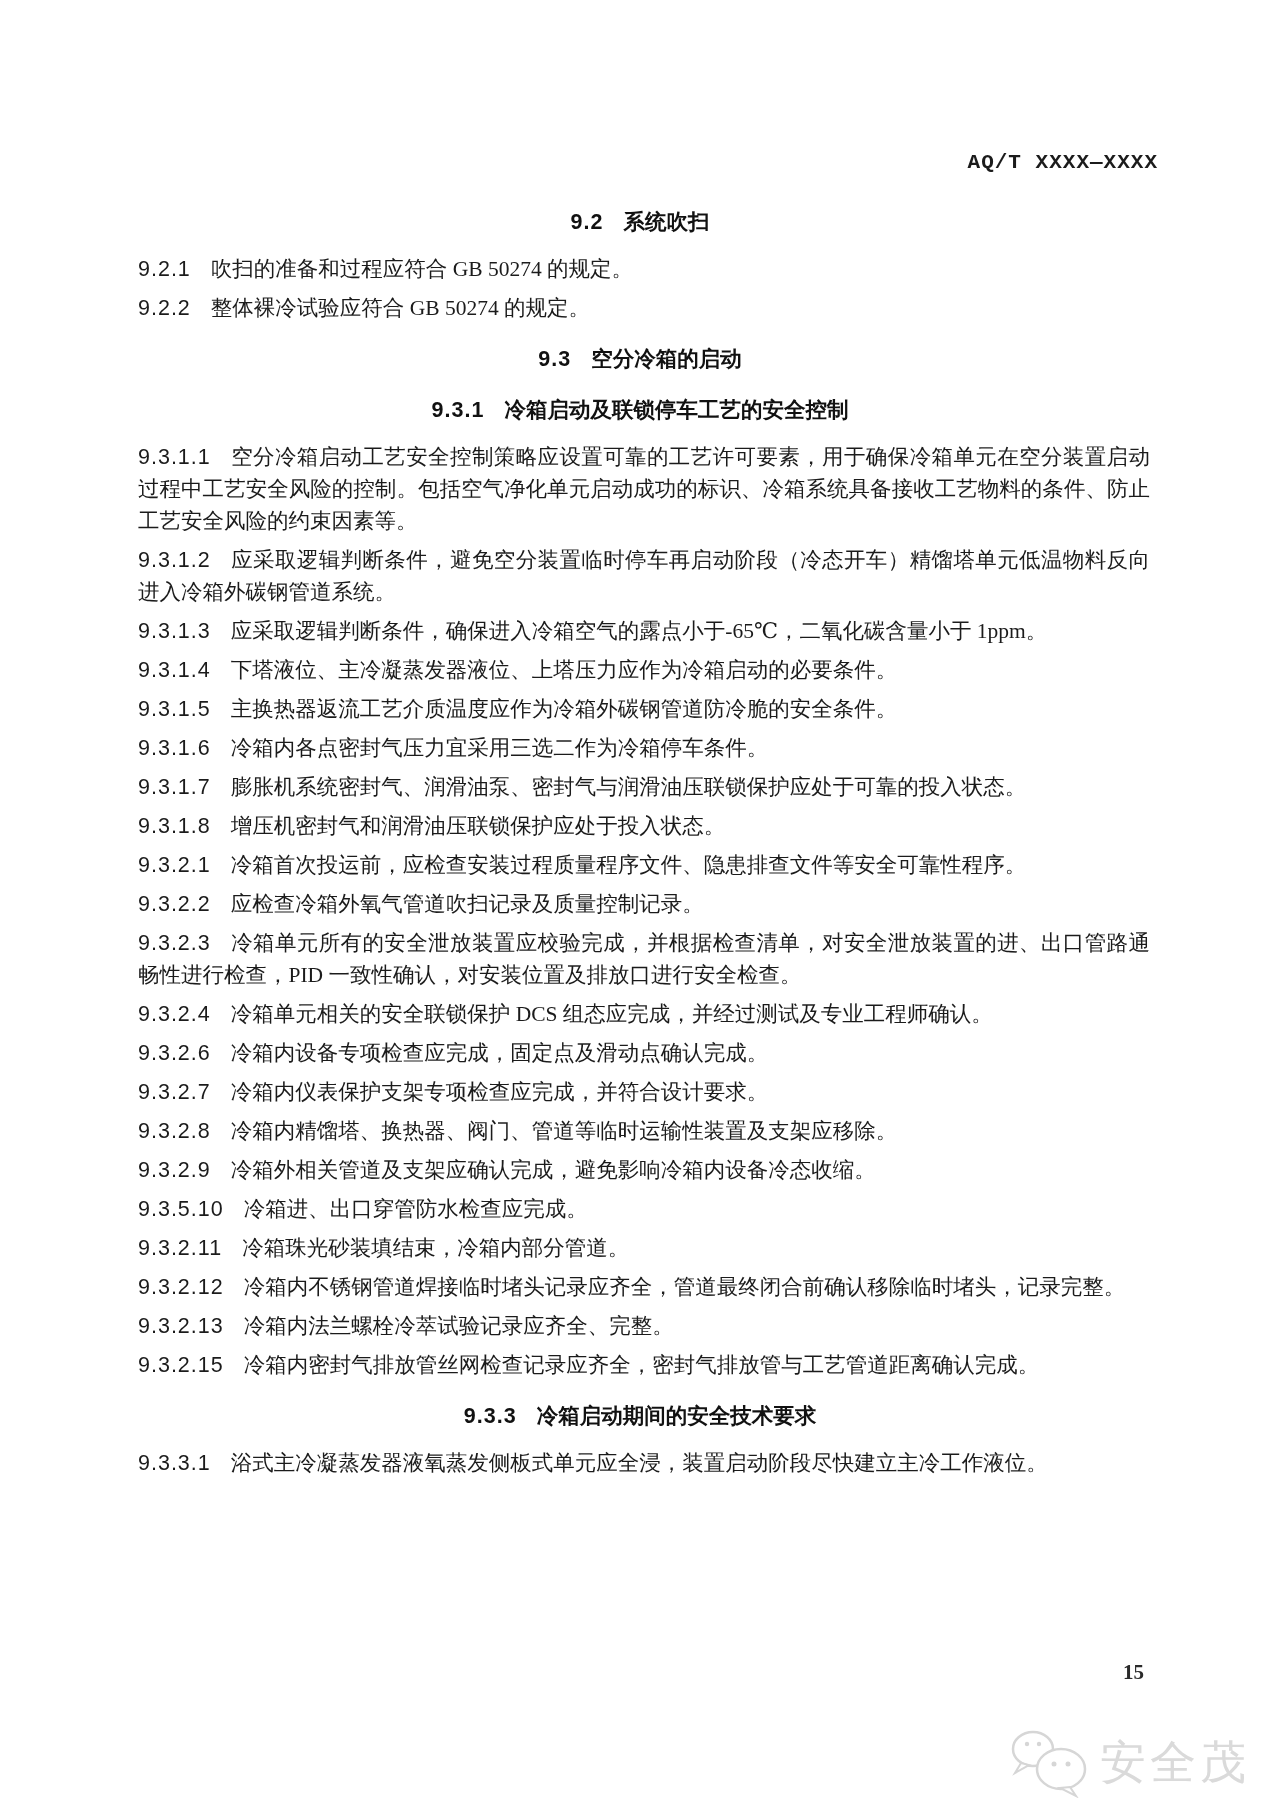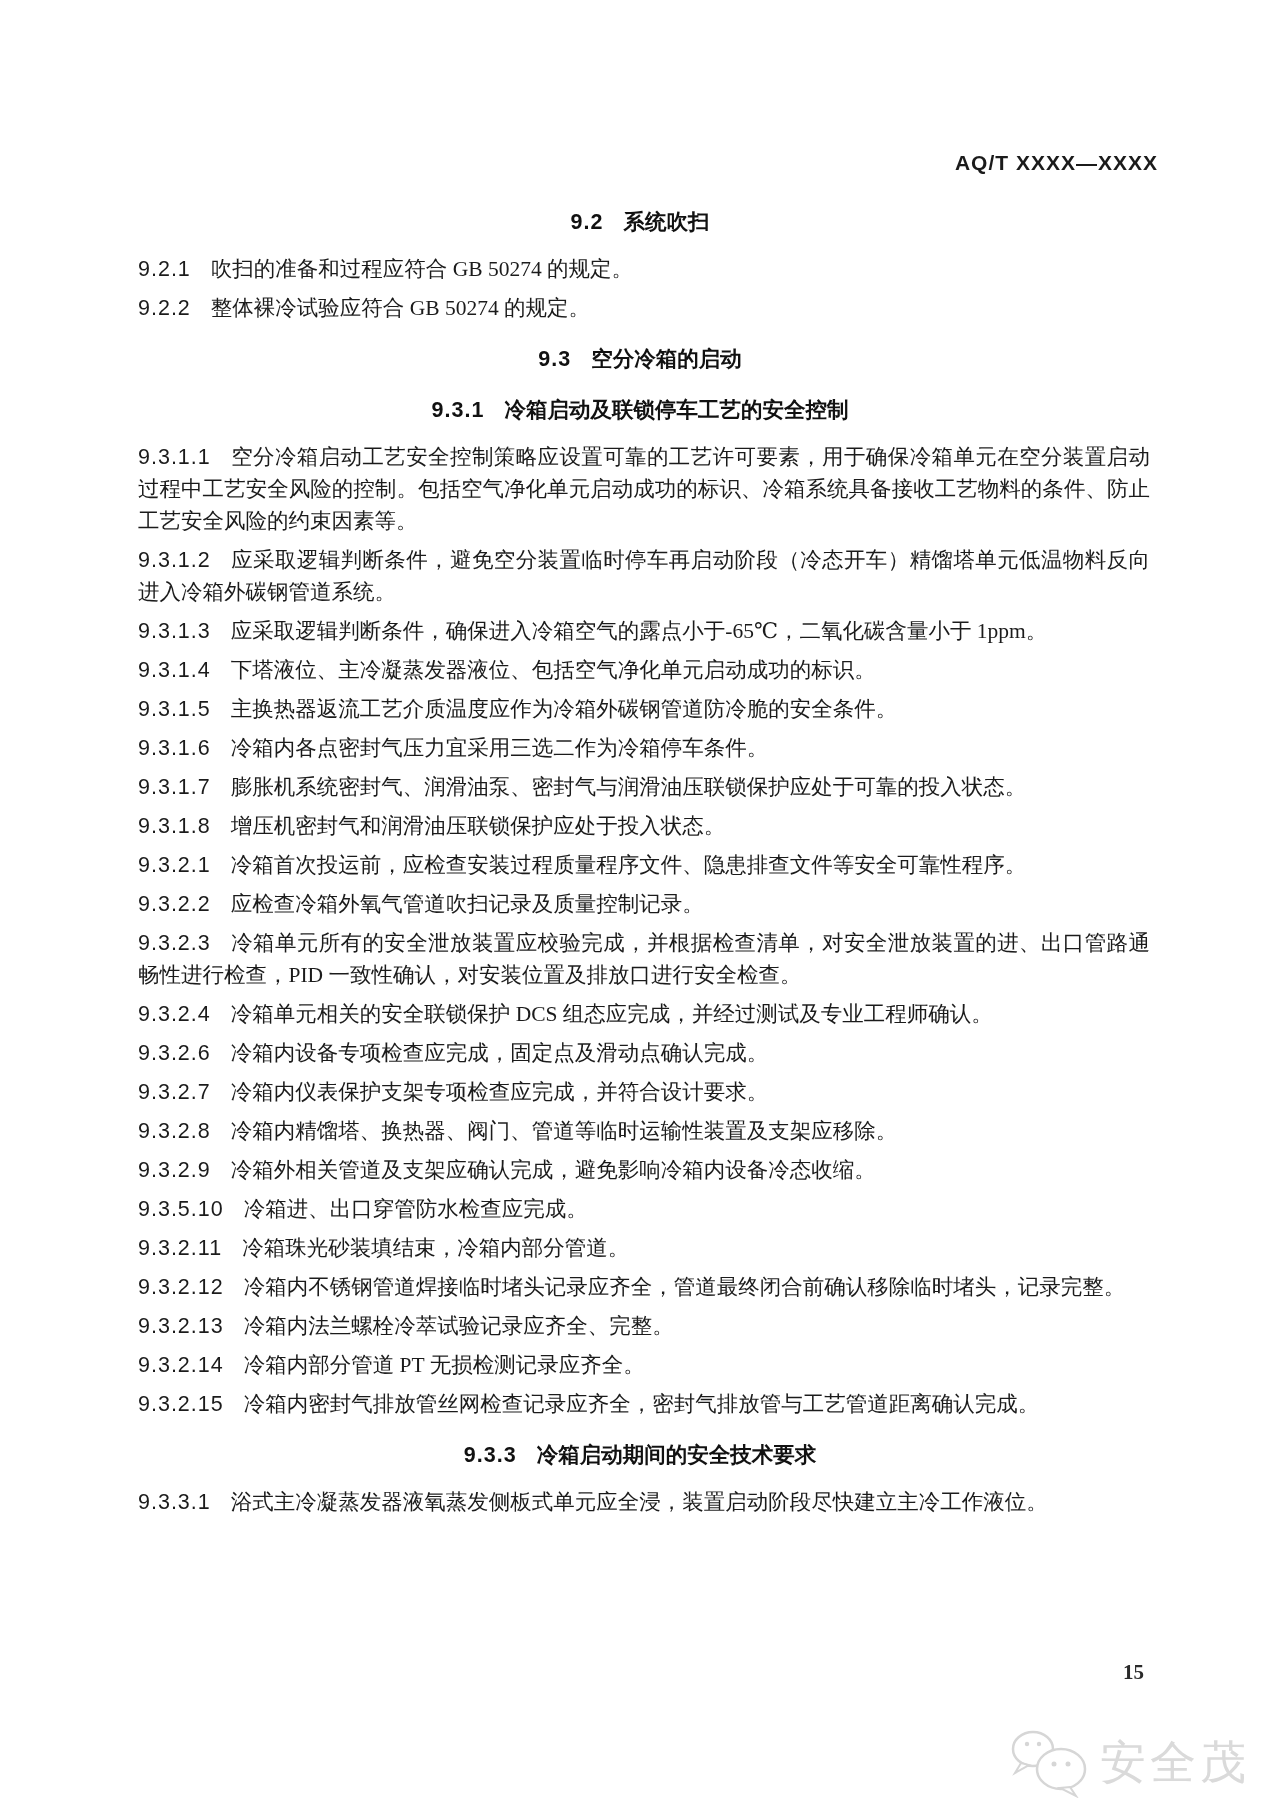--- a/index.html
+++ b/index.html
@@ -15,21 +15,21 @@
     overflow: hidden;
     color: #1b1b1b;
     font-family: "Liberation Serif", "DejaVu Serif", serif;
   }
   .header {
     position: absolute;
     top: 148px;
     left: 130px;
     right: 122px;
     text-align: right;
-    font-family: Liberation Sans, sans-serif;
+    font-family: Liberation Mono, monospace;
     font-weight: 700;
     font-size: 21px;
     letter-spacing: 1px;
     color: #1b1b1b;
     line-height: 30px;
   }
   .content {
     position: absolute;
     top: 0;
     left: 130px;
@@ -99,38 +99,37 @@
 
   <main class="content" id="content">
       <div class="heading"><span class="num">9.2</span><span class="txt">系统吹扫</span></div>
       <div class="clause"><span class="num">9.2.1</span><span class="txt">吹扫的准备和过程应符合 GB 50274 的规定。</span></div>
       <div class="clause"><span class="num">9.2.2</span><span class="txt">整体裸冷试验应符合 GB 50274 的规定。</span></div>
       <div class="heading"><span class="num">9.3</span><span class="txt">空分冷箱的启动</span></div>
       <div class="heading"><span class="num">9.3.1</span><span class="txt">冷箱启动及联锁停车工艺的安全控制</span></div>
       <div class="clause"><span class="num">9.3.1.1</span><span class="txt">空分冷箱启动工艺安全控制策略应设置可靠的工艺许可要素，用于确保冷箱单元在空分装置启动过程中工艺安全风险的控制。包括空气净化单元启动成功的标识、冷箱系统具备接收工艺物料的条件、防止工艺安全风险的约束因素等。</span></div>
       <div class="clause"><span class="num">9.3.1.2</span><span class="txt">应采取逻辑判断条件，避免空分装置临时停车再启动阶段（冷态开车）精馏塔单元低温物料反向进入冷箱外碳钢管道系统。</span></div>
       <div class="clause"><span class="num">9.3.1.3</span><span class="txt">应采取逻辑判断条件，确保进入冷箱空气的露点小于-65℃，二氧化碳含量小于 1ppm。</span></div>
-      <div class="clause"><span class="num">9.3.1.4</span><span class="txt">下塔液位、主冷凝蒸发器液位、包括空气净化单元启动成功的标识。</span></div>
+      <div class="clause"><span class="num">9.3.1.4</span><span class="txt">下塔液位、主冷凝蒸发器液位、上塔压力应作为冷箱启动的必要条件。</span></div>
       <div class="clause"><span class="num">9.3.1.5</span><span class="txt">主换热器返流工艺介质温度应作为冷箱外碳钢管道防冷脆的安全条件。</span></div>
       <div class="clause"><span class="num">9.3.1.6</span><span class="txt">冷箱内各点密封气压力宜采用三选二作为冷箱停车条件。</span></div>
       <div class="clause"><span class="num">9.3.1.7</span><span class="txt">膨胀机系统密封气、润滑油泵、密封气与润滑油压联锁保护应处于可靠的投入状态。</span></div>
       <div class="clause"><span class="num">9.3.1.8</span><span class="txt">增压机密封气和润滑油压联锁保护应处于投入状态。</span></div>
       <div class="clause"><span class="num">9.3.2.1</span><span class="txt">冷箱首次投运前，应检查安装过程质量程序文件、隐患排查文件等安全可靠性程序。</span></div>
       <div class="clause"><span class="num">9.3.2.2</span><span class="txt">应检查冷箱外氧气管道吹扫记录及质量控制记录。</span></div>
       <div class="clause"><span class="num">9.3.2.3</span><span class="txt">冷箱单元所有的安全泄放装置应校验完成，并根据检查清单，对安全泄放装置的进、出口管路通畅性进行检查，PID 一致性确认，对安装位置及排放口进行安全检查。</span></div>
       <div class="clause"><span class="num">9.3.2.4</span><span class="txt">冷箱单元相关的安全联锁保护 DCS 组态应完成，并经过测试及专业工程师确认。</span></div>
       <div class="clause"><span class="num">9.3.2.6</span><span class="txt">冷箱内设备专项检查应完成，固定点及滑动点确认完成。</span></div>
       <div class="clause"><span class="num">9.3.2.7</span><span class="txt">冷箱内仪表保护支架专项检查应完成，并符合设计要求。</span></div>
       <div class="clause"><span class="num">9.3.2.8</span><span class="txt">冷箱内精馏塔、换热器、阀门、管道等临时运输性装置及支架应移除。</span></div>
       <div class="clause"><span class="num">9.3.2.9</span><span class="txt">冷箱外相关管道及支架应确认完成，避免影响冷箱内设备冷态收缩。</span></div>
       <div class="clause"><span class="num">9.3.5.10</span><span class="txt">冷箱进、出口穿管防水检查应完成。</span></div>
       <div class="clause"><span class="num">9.3.2.11</span><span class="txt">冷箱珠光砂装填结束，冷箱内部分管道。</span></div>
       <div class="clause"><span class="num">9.3.2.12</span><span class="txt">冷箱内不锈钢管道焊接临时堵头记录应齐全，管道最终闭合前确认移除临时堵头，记录完整。</span></div>
       <div class="clause"><span class="num">9.3.2.13</span><span class="txt">冷箱内法兰螺栓冷萃试验记录应齐全、完整。</span></div>
-      <div class="clause"><span class="num">9.3.2.14</span><span class="txt">冷箱内部分管道 PT 无损检测记录应齐全。</span></div>
       <div class="clause"><span class="num">9.3.2.15</span><span class="txt">冷箱内密封气排放管丝网检查记录应齐全，密封气排放管与工艺管道距离确认完成。</span></div>
       <div class="heading"><span class="num">9.3.3</span><span class="txt">冷箱启动期间的安全技术要求</span></div>
       <div class="clause"><span class="num">9.3.3.1</span><span class="txt">浴式主冷凝蒸发器液氧蒸发侧板式单元应全浸，装置启动阶段尽快建立主冷工作液位。</span></div>
     </main>
 
   <div class="page-number">15</div>
 
   <div class="watermark">
     <span style="display:inline-block; line-height:0;">
       <svg width="84" height="72" viewBox="0 0 84 72" fill="none" xmlns="http://www.w3.org/2000/svg">

